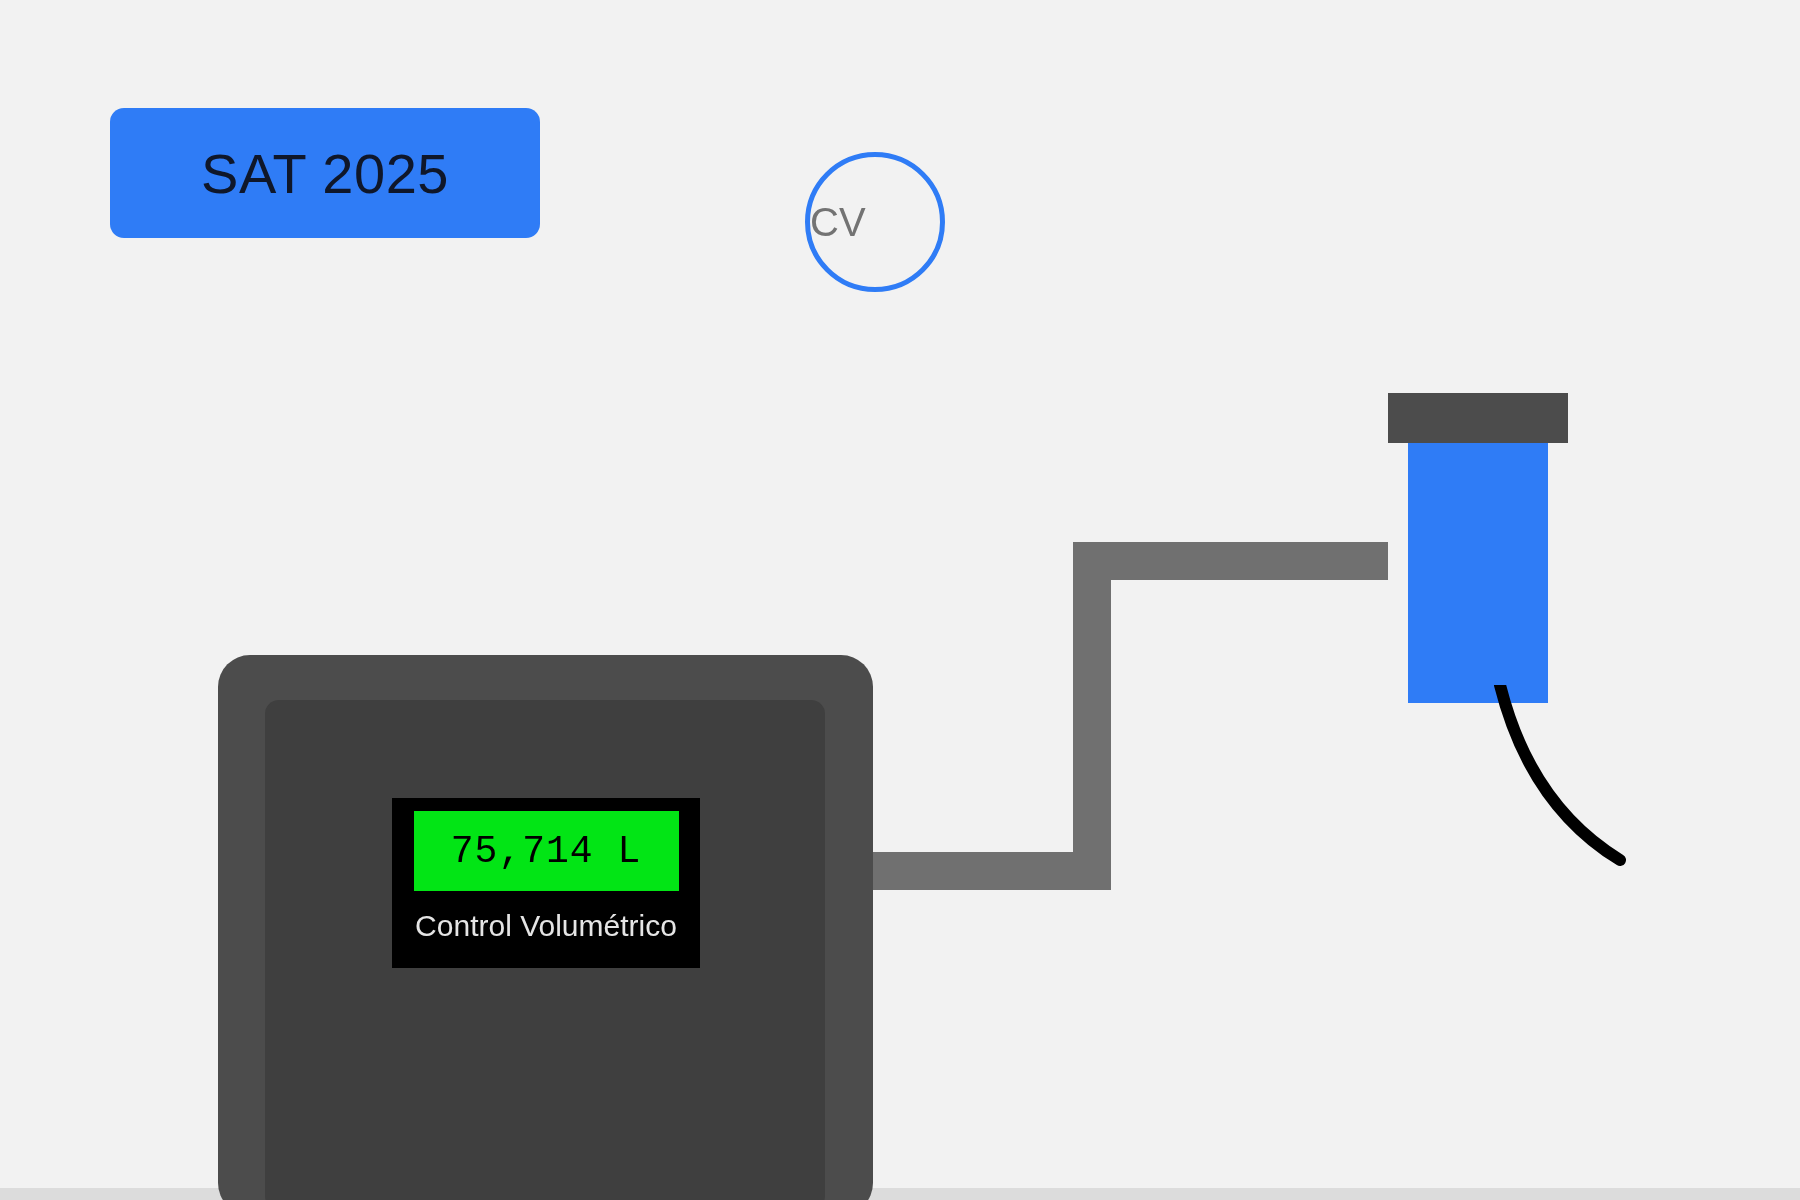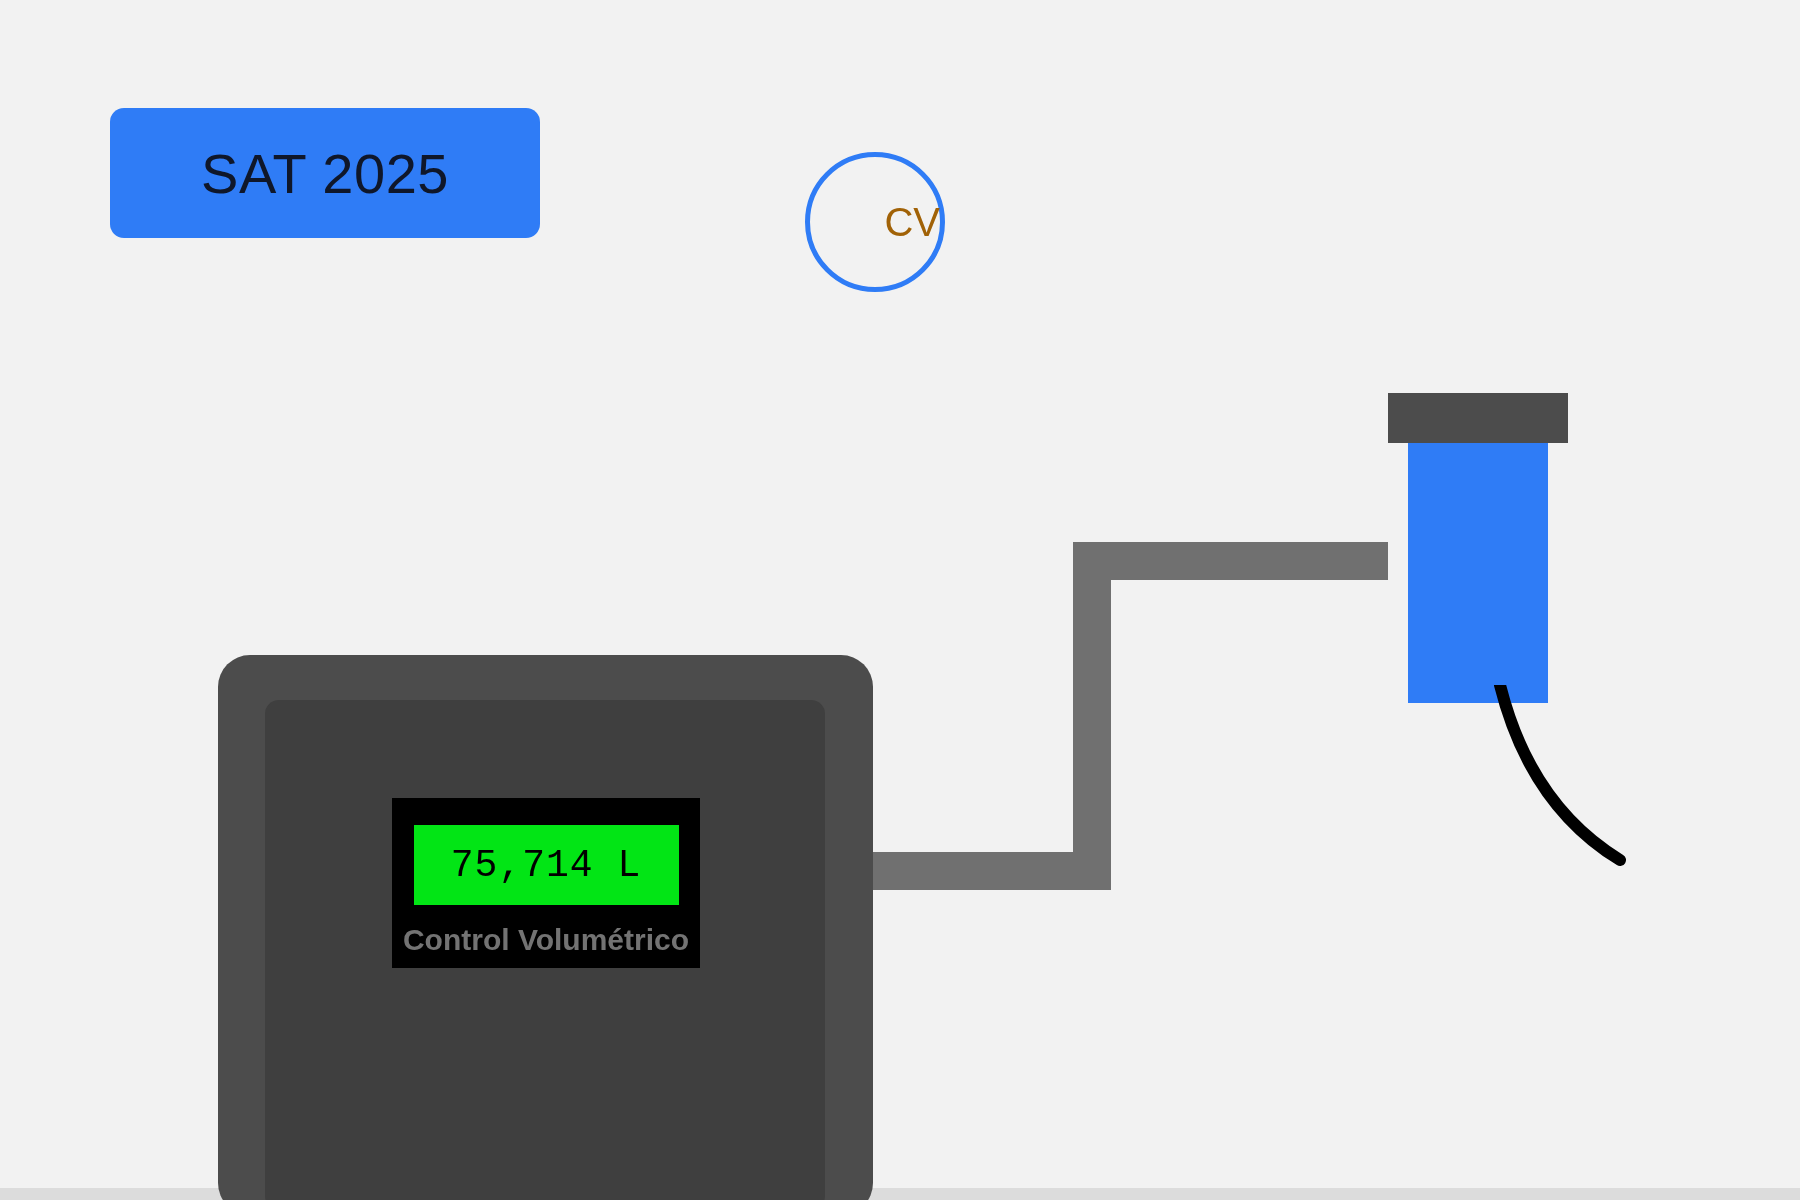--- a/index.html
+++ b/index.html
@@ -36,22 +36,22 @@
     position: absolute;
     left: 805px;
     top: 152px;
     width: 140px;
     height: 140px;
     border: 5px solid #2f7cf6;
     border-radius: 50%;
     box-sizing: border-box;
     display: flex;
     align-items: center;
-    justify-content: flex-end;
-    color: #a16207;
+    justify-content: flex-start;
+    color: #737373;
     font-size: 40px;
     font-weight: 400;
   }
 
   
   .pipe-h1 {
     position: absolute;
     left: 873px;
     top: 852px;
     width: 200px;
@@ -98,40 +98,40 @@
     position: absolute;
     left: 392px;
     top: 798px;
     width: 308px;
     height: 170px;
     background: #000000;
     display: flex;
     flex-direction: column;
     align-items: center;
     justify-content: flex-start;
-    padding-top: 27px;
+    padding-top: 13px;
     box-sizing: border-box;
   }
   .lcd {
     width: 265px;
     height: 80px;
     background: #02e515;
     color: #000000;
     font-family: "Courier New", monospace;
     font-size: 38px;
     display: flex;
     align-items: center;
     justify-content: center;
     letter-spacing: 1px;
   }
   .screen-label {
-    color: #737373;
+    color: #e5e5e5;
     font-size: 30px;
     margin-top: 18px;
-    font-weight: 700;
+    font-weight: 400;
   }
 
   
   .nozzle-cap {
     position: absolute;
     left: 1388px;
     top: 393px;
     width: 180px;
     height: 50px;
     background: #4c4c4c;

